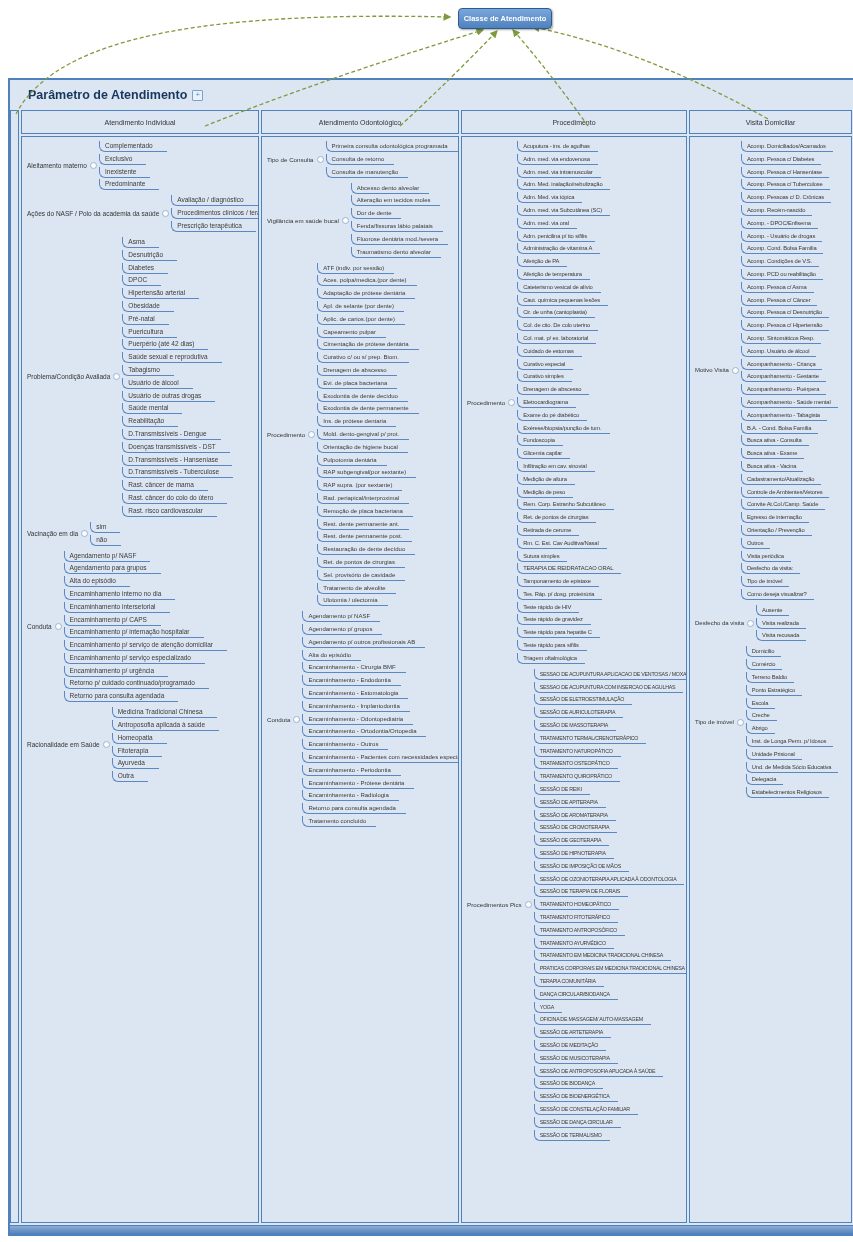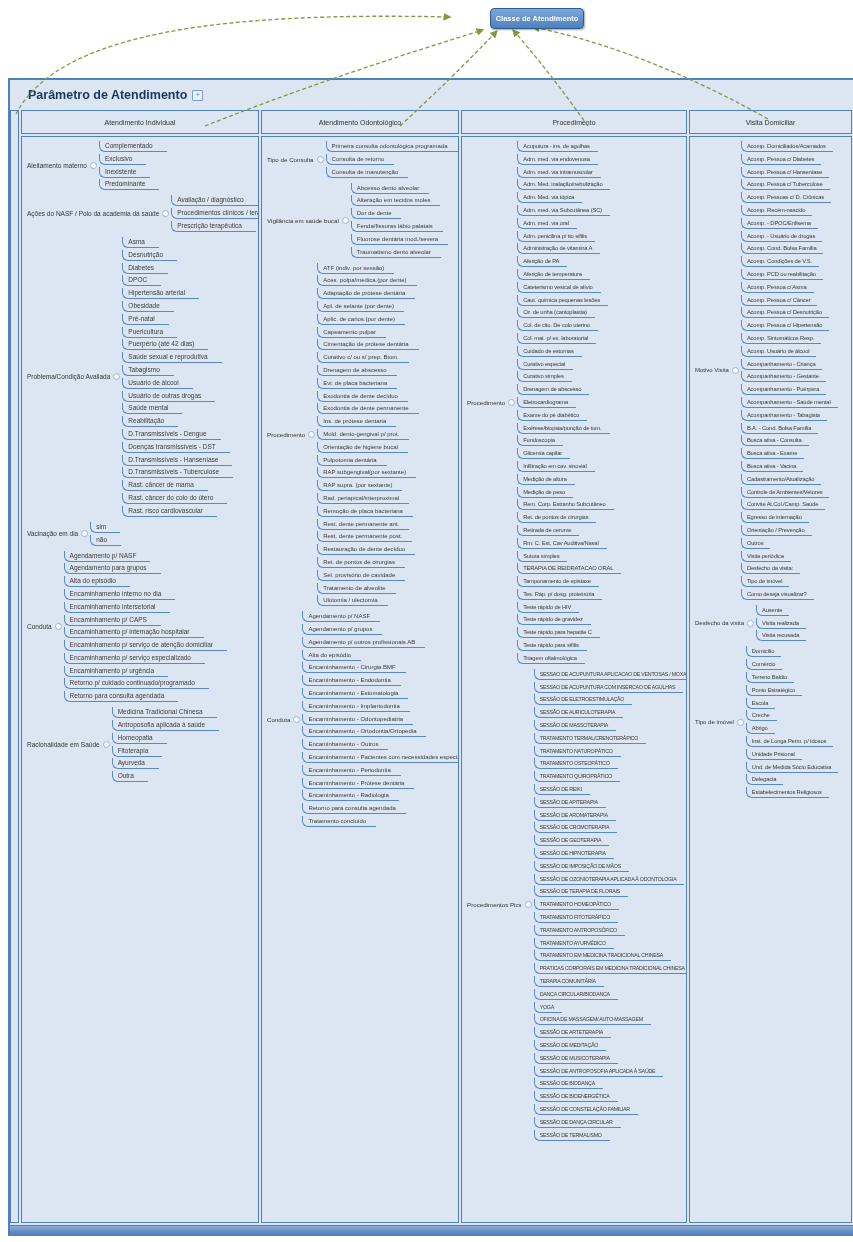--- a/index.html
+++ b/index.html
@@ -7,21 +7,21 @@
     width:853px;height:1242px;position:relative;background:#ffffff;
     font-family:"Liberation Sans", sans-serif;overflow:hidden;
   }
   .stage{position:absolute;inset:0;}
   svg.arrows{position:absolute;left:0;top:0;z-index:6;pointer-events:none;}
   .root-node{
     position:absolute;left:458px;top:8px;width:92px;height:19px;z-index:7;
     background:linear-gradient(#7aa7dc,#4f81bd);
     border:1px solid #2f5a8c;border-radius:4px;color:#fff;
     font-size:7.5px;font-weight:bold;display:flex;align-items:center;justify-content:center;
-    box-shadow:1px 1px 2px rgba(0,0,0,.35);white-space:nowrap;margin-left:32px;
+    box-shadow:1px 1px 2px rgba(0,0,0,.35);white-space:nowrap;
   }
   .panel{
     position:absolute;left:8px;top:78px;width:848px;height:1158px;
     background:#dce6f2;border:2px solid #4f81bd;box-sizing:border-box;
     display:flex;flex-direction:column;
   }
   .panel-header{flex:0 0 30px;display:flex;align-items:center;padding-left:18px;gap:5px;}
   .panel-title{color:#17375e;font-weight:bold;font-size:12.5px;}
   .expand-icon{
     width:9px;height:9px;border:1px solid #7aa2cf;color:#5f8fc5;background:#eaf1f8;

